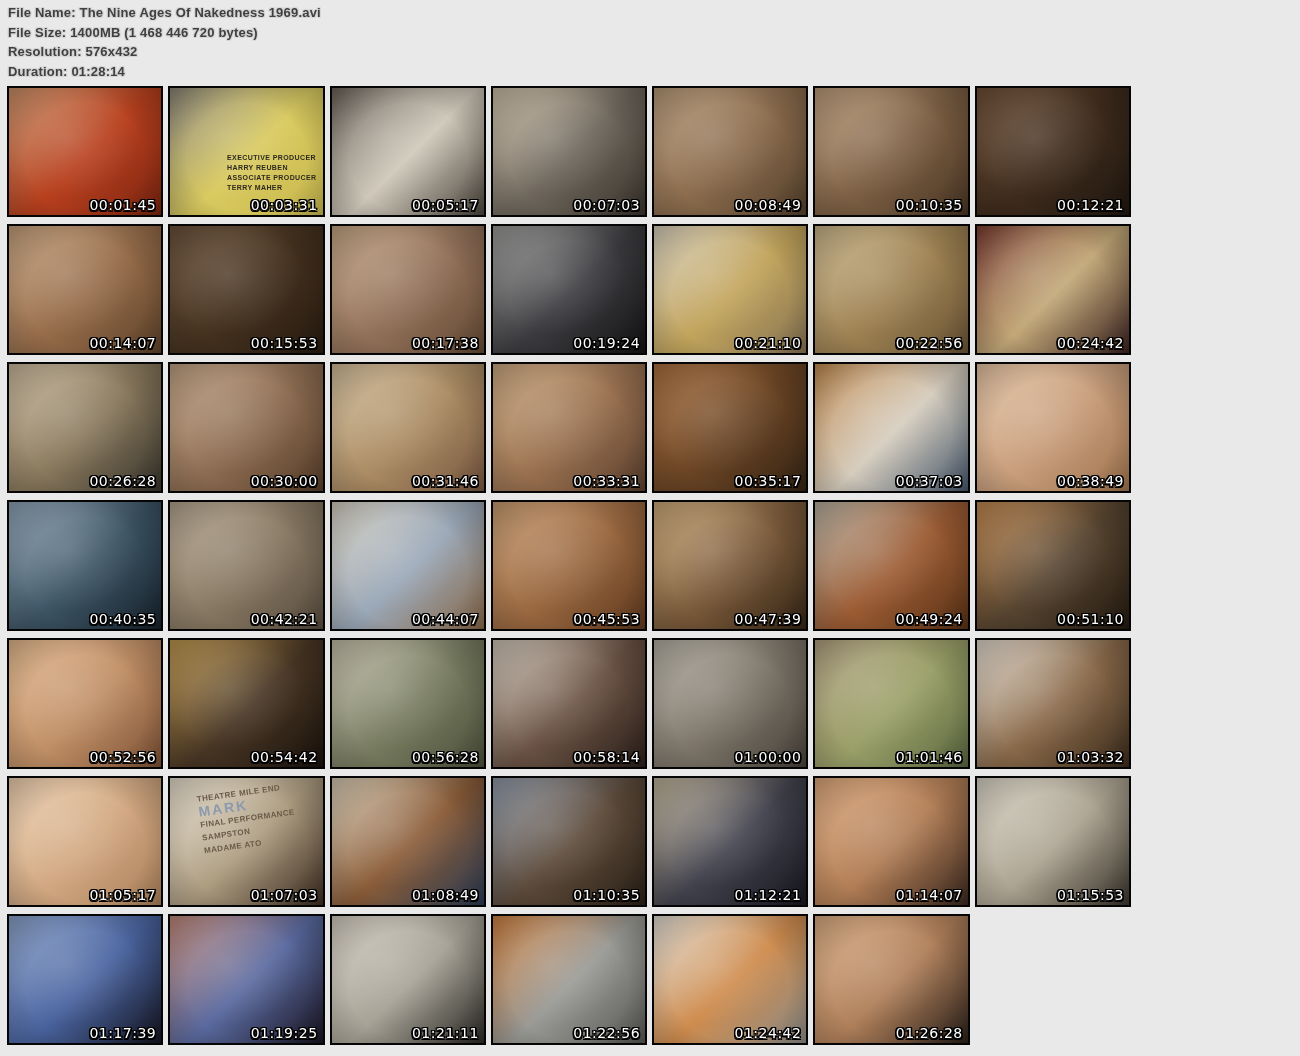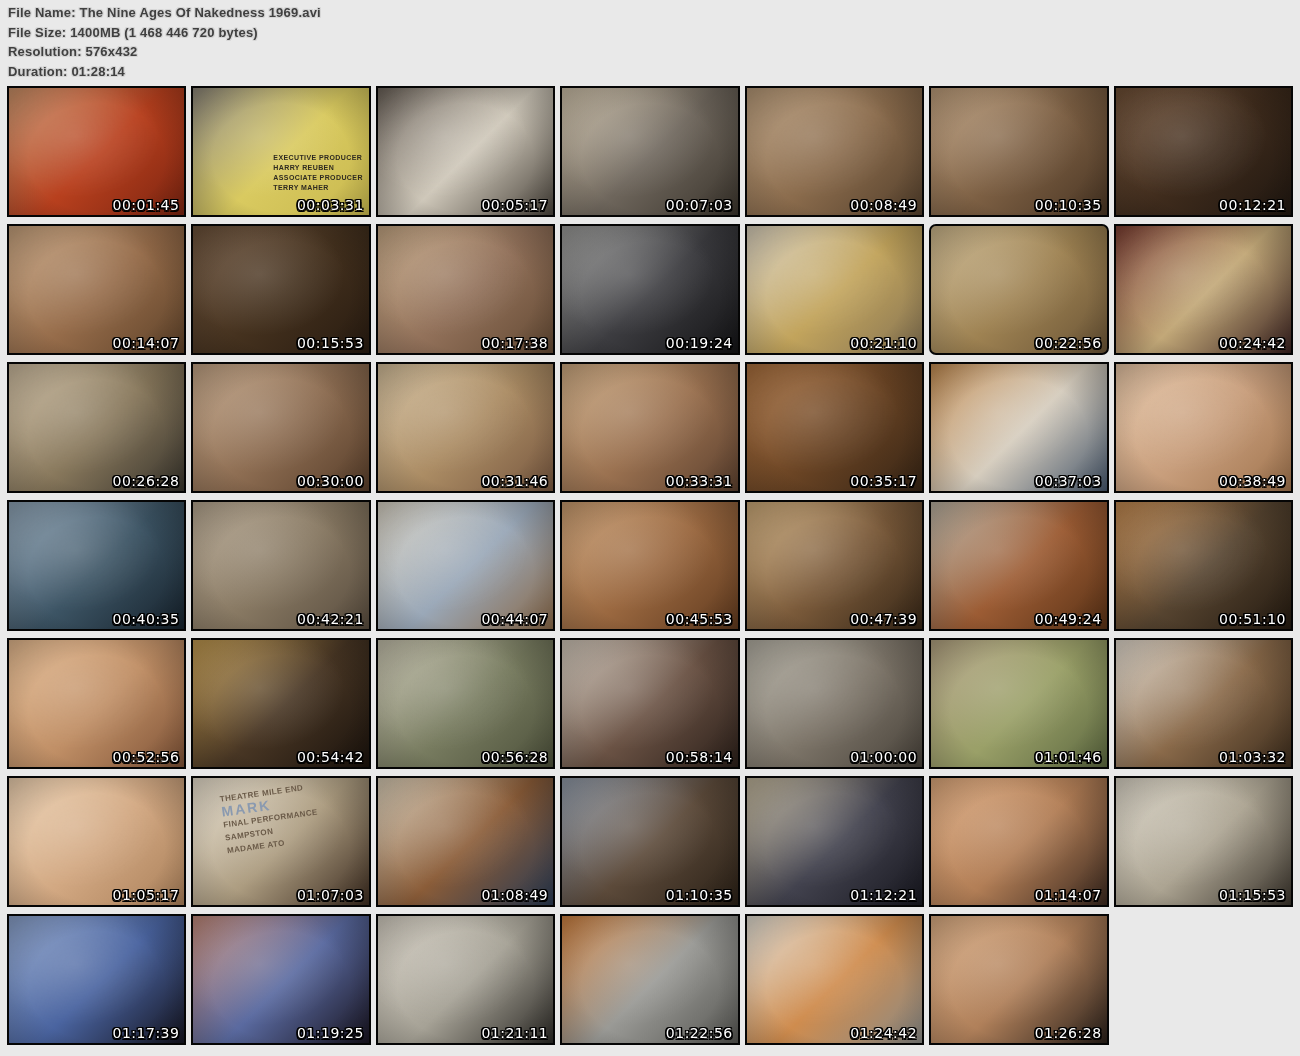--- a/index.html
+++ b/index.html
@@ -29,21 +29,21 @@
       1px 1px 0 #d6d6d6, -1px -1px 0 #d6d6d6,
       1px -1px 0 #d6d6d6, -1px 1px 0 #d6d6d6,
       0 1px 0 #d6d6d6, 0 -1px 0 #d6d6d6,
       1px 0 0 #d6d6d6, -1px 0 0 #d6d6d6;
     white-space: nowrap;
   }
   .grid {
     position: absolute;
     top: 86px;
     left: 7px;
-    width: 1286px;
+    width: 1124px;
     display: grid;
     grid-template-columns: repeat(7, 1fr);
     grid-auto-rows: 131px;
     gap: 7px 5px;
   }
   .thumb {
     position: relative;
     border: 2px solid #050505;
     box-sizing: border-box;
     overflow: hidden;
@@ -152,21 +152,21 @@
     </div>
     <div class="thumb" data-idx="9" style="background: linear-gradient(135deg, rgb(194, 164, 130) 0%, rgb(146, 113, 90) 52%, rgb(100, 74, 52) 100%);">
       <span class="timestamp">00:17:38</span>
     </div>
     <div class="thumb" data-idx="10" style="background: linear-gradient(135deg, rgb(154, 154, 152) 0%, rgb(60, 60, 64) 52%, rgb(20, 20, 22) 100%);">
       <span class="timestamp">00:19:24</span>
     </div>
     <div class="thumb" data-idx="11" style="background: linear-gradient(135deg, rgb(214, 205, 186) 0%, rgb(194, 164, 92) 52%, rgb(134, 116, 84) 100%);">
       <span class="timestamp">00:21:10</span>
     </div>
-    <div class="thumb" data-idx="12" style="background: linear-gradient(135deg, rgb(201, 180, 138) 0%, rgb(158, 130, 82) 52%, rgb(106, 84, 54) 100%); border-radius: 7px;">
+    <div class="thumb" data-idx="12" style="background: linear-gradient(135deg, rgb(201, 180, 138) 0%, rgb(158, 130, 82) 52%, rgb(106, 84, 54) 100%);">
       <span class="timestamp">00:22:56</span>
     </div>
     <div class="thumb" data-idx="13" style="background: linear-gradient(135deg, rgb(124, 63, 51) 0%, rgb(194, 168, 120) 52%, rgb(58, 34, 32) 100%);">
       <span class="timestamp">00:24:42</span>
     </div>
     <div class="thumb" data-idx="14" style="background: linear-gradient(135deg, rgb(201, 184, 156) 0%, rgb(136, 120, 92) 52%, rgb(56, 52, 44) 100%);">
       <span class="timestamp">00:26:28</span>
     </div>
     <div class="thumb" data-idx="16" style="background: linear-gradient(135deg, rgb(191, 161, 131) 0%, rgb(141, 109, 82) 52%, rgb(88, 62, 42) 100%);">
       <span class="timestamp">00:30:00</span>

